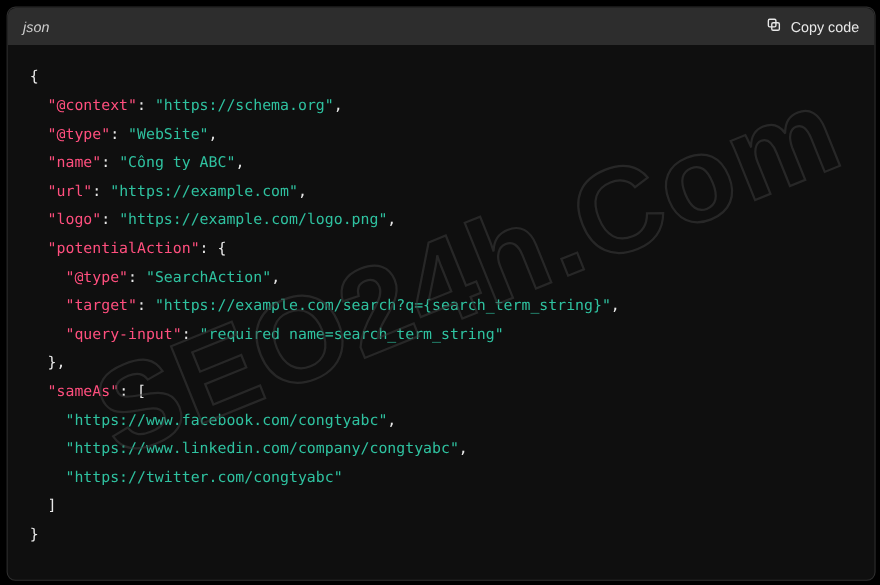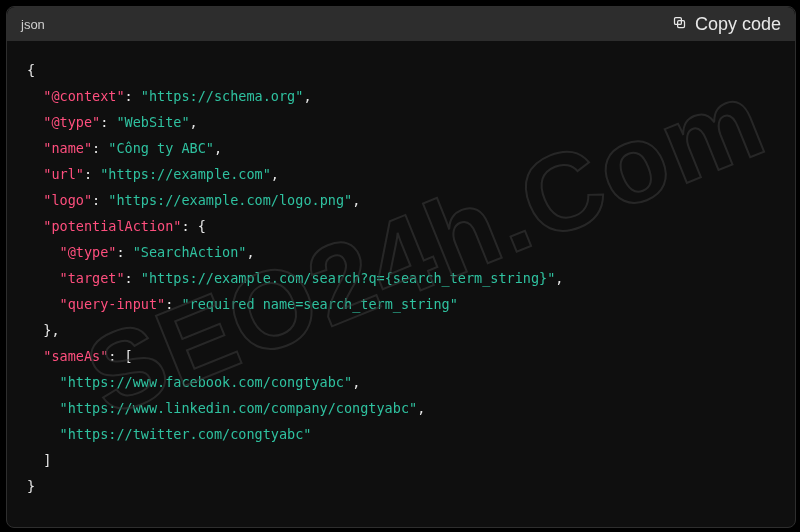--- a/index.html
+++ b/index.html
@@ -1,20 +1,20 @@
 <!DOCTYPE html>
 <html><head>
 <meta charset="utf-8">
 <style>
   html,body{margin:0;padding:0;background:#000;width:800px;height:532px;overflow:hidden;font-family:Consolas,Menlo,'Courier New',monospace;}
   .frame{box-sizing:border-box;width:800px;height:532px;padding:6px;background:#000;}
   .codebox{width:788px;height:520px;background:#0f0f0f;border:1px solid #2e2e2e;border-radius:8px;position:relative;overflow:hidden;}
   .header{height:34px;background:#2d2d2d;display:flex;align-items:center;justify-content:space-between;padding:0 14px;border-top-left-radius:8px;border-top-right-radius:8px;}
-  .lang{color:#cfcfcf;font-size:13px;font-family:-apple-system,Segoe UI,Helvetica,Arial,sans-serif;}
-  .copy{display:flex;align-items:center;gap:8px;color:#e8e8e8;font-size:18px;font-family:-apple-system,Segoe UI,Helvetica,Arial,sans-serif;cursor:pointer;}
+  .lang{color:#cfcfcf;font-size:13px;font-family:-apple-system,Segoe UI,Helvetica,Arial,sans-serif;font-style:italic;}
+  .copy{display:flex;align-items:center;gap:8px;color:#e8e8e8;font-size:13px;font-family:-apple-system,Segoe UI,Helvetica,Arial,sans-serif;cursor:pointer;}
   .copy svg{width:15px;height:15px;}
   pre{margin:0;padding:16px 20px 20px 20px;color:#e8e8e8;font-size:13.5px;line-height:26px;white-space:pre;}
   .p{color:#e8e8e8;}      
   .k{color:#ff4f7e;}      
   .s{color:#2fc2a0;}      
   .watermark{position:absolute;inset:0;pointer-events:none;display:flex;align-items:center;justify-content:center;}
   .watermark span{
     font-family:Arial,Helvetica,sans-serif;
     font-size:110px;
     font-weight:900;

